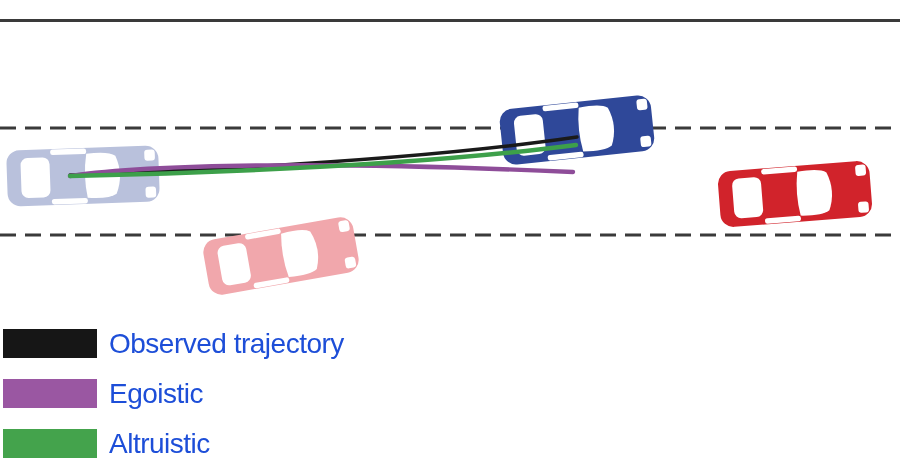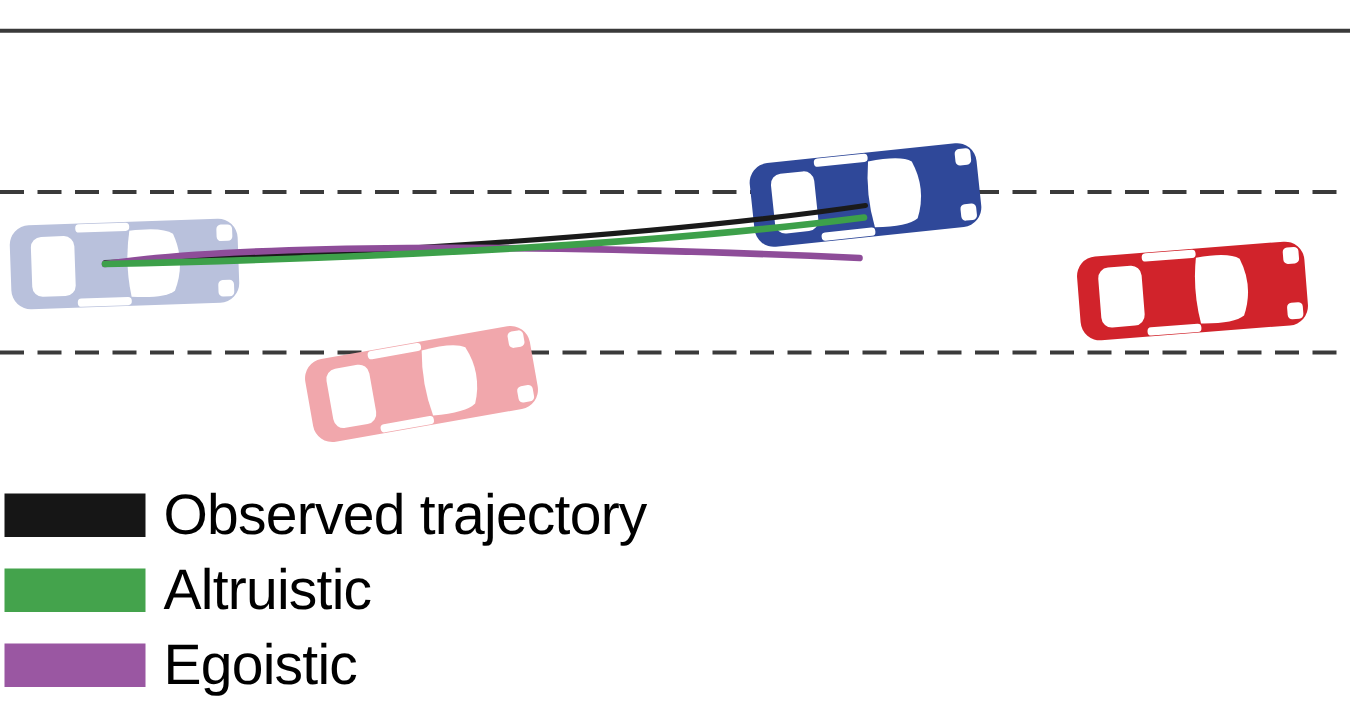--- a/index.html
+++ b/index.html
@@ -33,23 +33,23 @@
     gap: 12px;
     height: 29px;
   }
   .swatch {
     display: inline-block;
     width: 94px;
     height: 29px;
     flex: 0 0 auto;
   }
   .legend-label {
-    font-size: 38px;
+    font-size: 28px;
     line-height: 1;
-    color: #000000;
+    color: #1d4ed8;
     white-space: nowrap;
     letter-spacing: -0.5px;
   }
 </style>
 </head>
 <body>
 
 <div class="figure">
 
   <svg id="scene" width="900" height="467" viewBox="0 0 900 467" aria-hidden="true">
@@ -100,22 +100,22 @@
         <path d="M 70 176 Q 390 169 576 145" stroke="#3da04a" stroke-width="4.4" fill="none" stroke-linecap="round"></path>
       </g>
   </svg>
 
   <div class="legend">
     <div class="legend-row">
       <span class="swatch" style="background: rgb(22, 22, 22);"></span>
       <span class="legend-label">Observed trajectory</span>
     </div>
     <div class="legend-row">
+      <span class="swatch" style="background: rgb(154, 87, 162);"></span>
+      <span class="legend-label">Egoistic</span>
+    </div>
+    <div class="legend-row">
       <span class="swatch" style="background: rgb(68, 163, 76);"></span>
       <span class="legend-label">Altruistic</span>
-    </div>
-    <div class="legend-row">
-      <span class="swatch" style="background: rgb(154, 87, 162);"></span>
-      <span class="legend-label">Egoistic</span>
     </div>
   </div>
 
 </div>
 
 </body></html>

